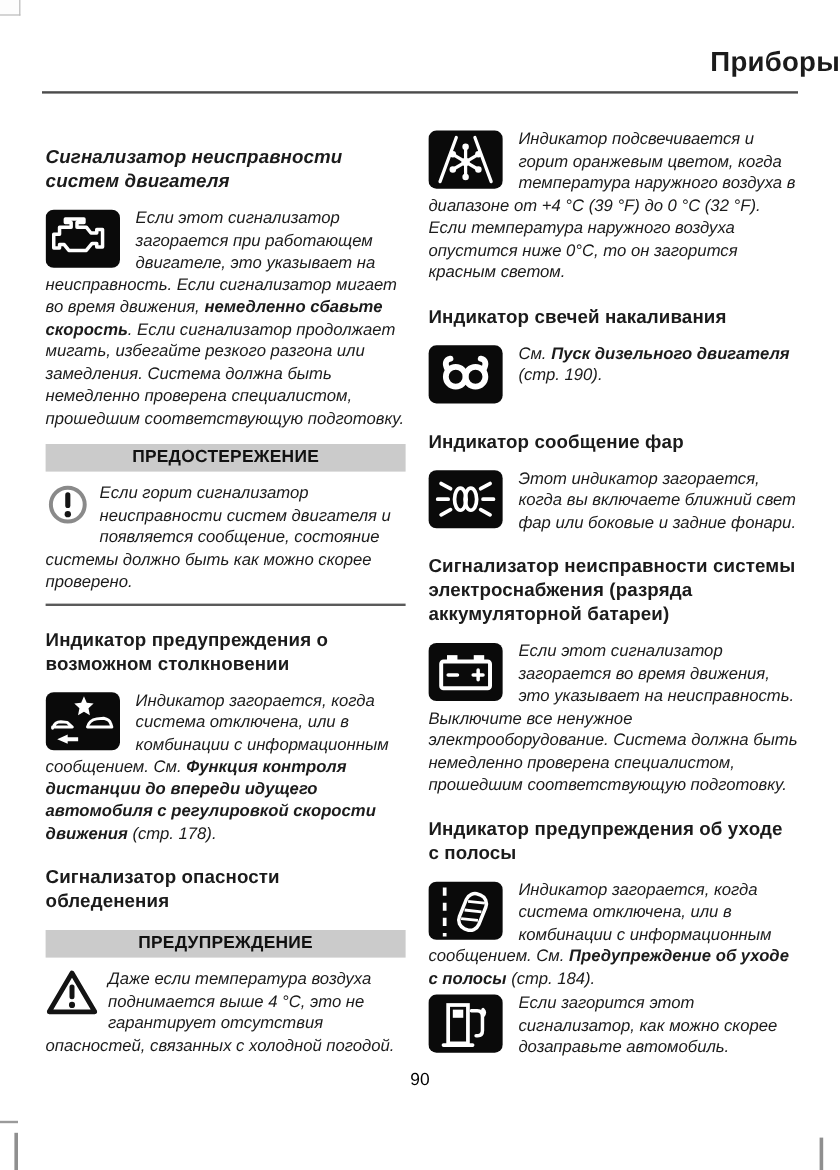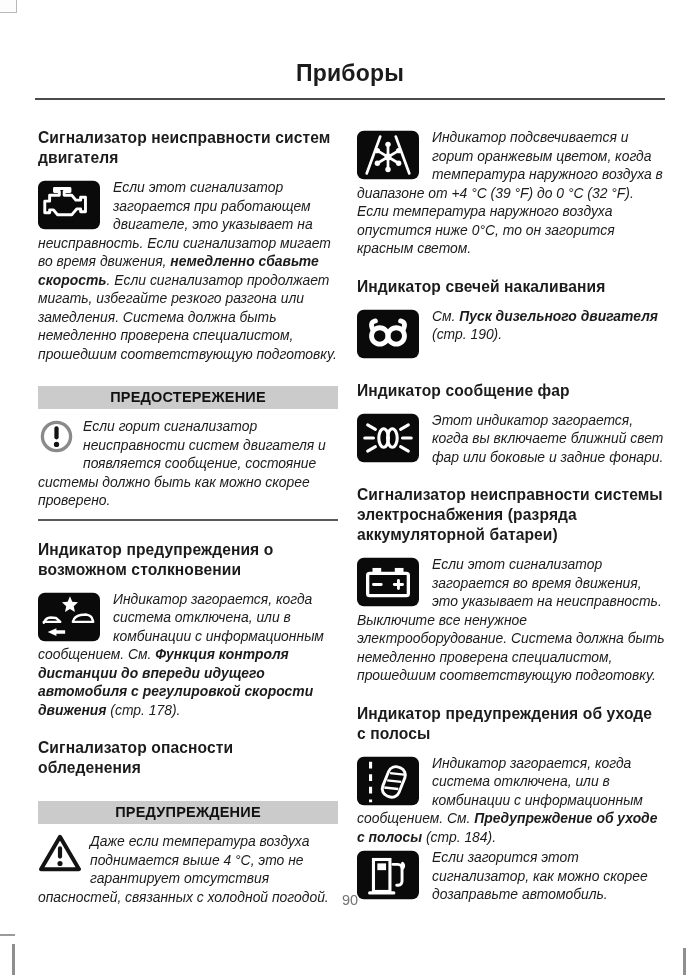--- a/index.html
+++ b/index.html
@@ -2,50 +2,50 @@
 <html><head>
 <meta charset="utf-8">
 <style>
   html,body{margin:0;padding:0;}
   body{
     width:700px;height:975px;position:relative;overflow:hidden;
     background:#ffffff;color:#1b1b1b;
     font-family:"Liberation Sans","DejaVu Sans",sans-serif;
   }
   .page-title{
-    text-align:center;font-size:23px;font-weight:bold;
-    padding-top:60px;letter-spacing:0.2px;
+    text-align:right;font-size:23px;font-weight:bold;
+    padding-top:38px;letter-spacing:0.2px;
   }
   .header-rule{height:2px;background:#4b4b4b;margin:11px 35px 0 35px;}
   .columns{display:flex;gap:19px;padding:26px 35px 0 38px;}
   .col{display:block;}
   .col-left{width:300px;}
   .col-right{width:308px;}
   h3.sec{
     font-size:15.6px;font-weight:bold;line-height:20px;
     margin:19px 0 10px 0;letter-spacing:0.1px;
   }
-  h3.sec.first{margin-top:2px;}
+  h3.sec.first{margin-top:18px;font-style:italic;}
   p.body{font-size:13.9px;line-height:18.5px;margin:0;font-style:italic;}
   .ind{margin:0 0 2px 0;}
   .ind::after{content:"";display:block;clear:both;height:0;}
   .icon-box{
     float:left;width:62px;height:50px;margin:2px 13px 3px 0;display:block;
   }
   .icon-sm{float:left;display:block;margin:2px 9px 2px 1px;}
-  .nbox{margin-top:23px;}
+  .nbox{margin-top:13px;}
   .nbar{
     background:#cbcbcb;color:#111;text-align:center;
     font-weight:bold;font-size:14.5px;padding:3px 0 4px 0;
     margin:0 0 8px 0;letter-spacing:0.2px;
   }
   .nrule{height:2px;background:#5a5a5a;margin:9px 0 0 0;}
   .page-number{
     position:absolute;left:0;right:0;top:892px;
-    text-align:center;font-size:14.5px;color:#737373;
+    text-align:center;font-size:14.5px;color:#000000;
   }
   
   .corner-tl{position:absolute;left:0;top:0;width:16px;height:12px;border:1px solid #b9b9b9;border-left:none;border-top:none;background:#fdfdfd;}
   .edge-bl-h{position:absolute;left:0;top:934px;width:15px;height:2px;background:#9a9a9a;}
   .edge-bl-v{position:absolute;left:12px;top:944px;width:3px;height:31px;background:#8f8f8f;}
   .edge-br-v{position:absolute;left:683px;top:948px;width:3px;height:27px;background:#8f8f8f;}
 </style>
 </head>
 <body>
 

